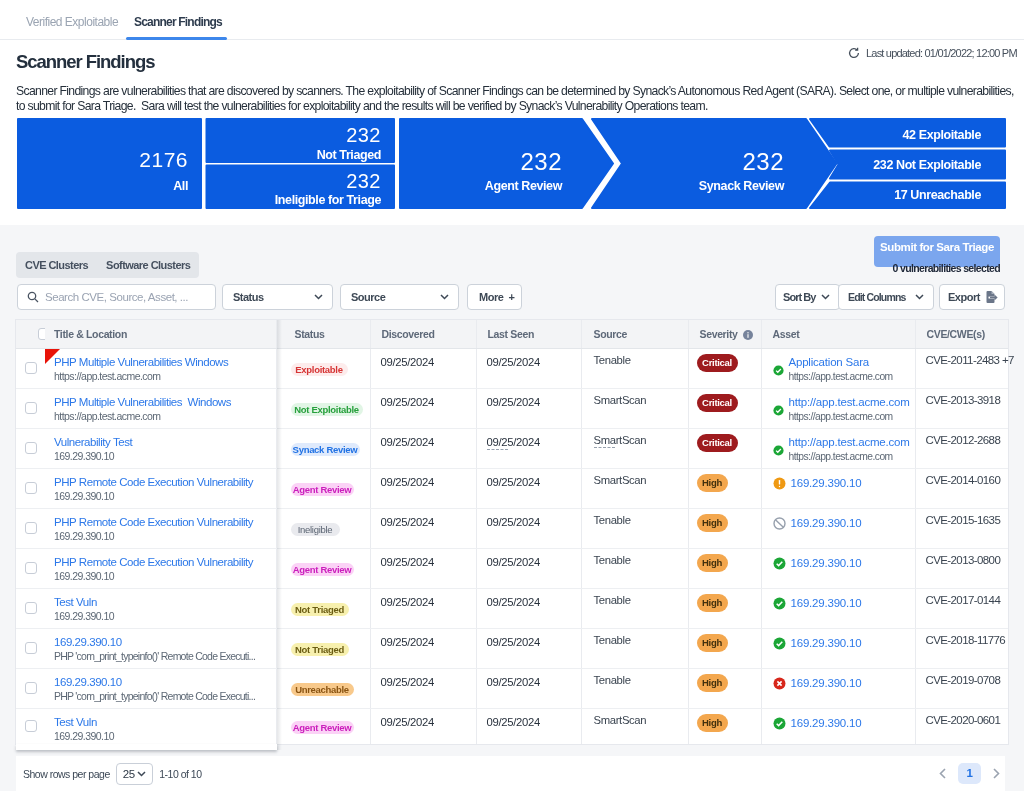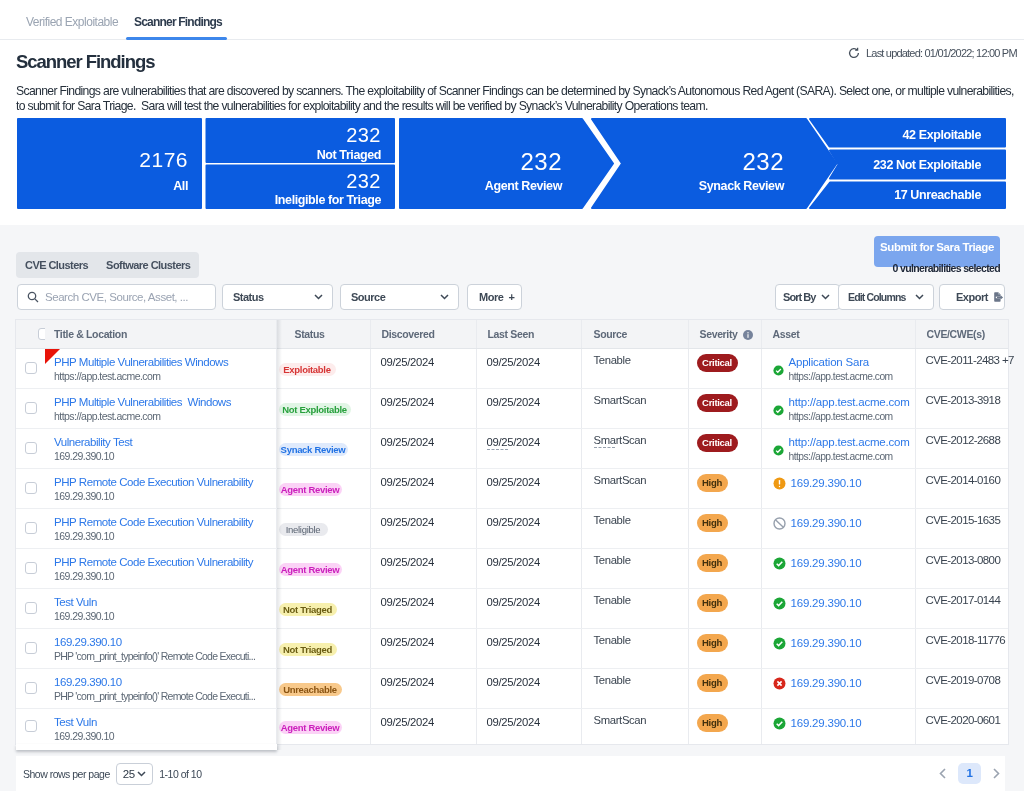--- a/index.html
+++ b/index.html
@@ -52,21 +52,21 @@
 thead th { height:28px; background:#f3f4f6; font-size:10.5px; font-weight:bold; letter-spacing:-0.35px; color:#5e6979; text-align:left; padding:0 0 0 11px; border-bottom:1px solid #e3e6ea; white-space:nowrap; }
 thead th.bl, tbody td.bl { border-left:1px solid #e9ebef; }
 tbody td { height:40px; border-bottom:1px solid #edeff2; vertical-align:middle; padding:0; position:relative; white-space:nowrap; }
 tbody tr:last-child td { height:36px; border-bottom:none; }
 .cb { width:12px; height:12px; border:1px solid #c7cdd7; border-radius:3px; background:#fff; margin-left:9px; }
 thead .cb { margin-left:11px; margin-top:0; }
 td.tcell { padding-left:9px; vertical-align:top; padding-top:6px; }
 .ttl { font-size:11.5px; letter-spacing:-0.45px; color:#2c78e9; line-height:14px; }
 .sub { font-size:10.5px; letter-spacing:-0.55px; color:#5d6875; margin-top:1px; line-height:12px; }
 .corner { position:absolute; left:0; top:0; width:0; height:0; border-top:15px solid #e81309; border-right:15px solid transparent; }
-td.stc { padding-left:2px; }
+td.stc { padding-left:14px; }
 .pill { display:inline-block; font-size:9.5px; font-weight:bold; letter-spacing:-0.3px; border-radius:7px; height:13px; line-height:13px; text-align:center; }
 .p-exp { background:#fdecec; color:#d63535; }
 .p-nexp { background:#e1f5e5; color:#27a03c; }
 .p-syn { background:#dfeafc; color:#2172e4; }
 .p-agn { background:#fbd2f6; color:#cb1fbc; }
 .p-inel { background:#e9eaee; color:#5a6472; font-weight:normal; }
 .p-ntr { background:#f7f0ae; color:#6b5d13; }
 .p-unr { background:#f8c98b; color:#8a5412; }
 td.sevc { padding-left:8px; vertical-align:top; }
 .sev { display:inline-block; font-size:9.5px; font-weight:bold; letter-spacing:-0.3px; border-radius:9px; height:18px; line-height:18px; text-align:center; margin-top:5px; }
@@ -167,21 +167,21 @@
           <path d="M1 1 L4.5 4.5 L8 1"></path>
         </svg>
       </div>
     <div class="ctrl" style="left:838px; width:96px;">
         <b style="margin-left:9px; font-size:10.5px; letter-spacing:-0.85px;">Edit Columns</b>
         <svg class="chev" width="9" height="6" viewBox="0 0 9 6" fill="none" stroke="#3e4956" stroke-width="1.5">
           <path d="M1 1 L4.5 4.5 L8 1"></path>
         </svg>
       </div>
     <div class="ctrl" style="left:939px; width:66px;">
-        <b style="margin-left:16px; letter-spacing:-0.5px;text-align:center;">Export</b>
+        <b style="margin-left:8px; letter-spacing:-0.5px;text-align:center;">Export</b>
         <svg style="margin-left:5px;" width="14" height="14" viewBox="0 0 14 14">
           <path d="M1.5 2 Q1.5 1 2.5 1 L6.5 1 L9.5 4 L9.5 12 Q9.5 13 8.5 13 L2.5 13 Q1.5 13 1.5 12 Z" fill="#6b7689"></path>
           <path d="M6.5 1 L6.5 4 L9.5 4 Z" fill="#aab2bf"></path>
           <rect x="3.5" y="6.6" width="6" height="1.9" fill="#fff"></rect>
           <path d="M5 7.5 H11 M9.5 5.6 L11.6 7.5 L9.5 9.4" stroke="#6b7689" stroke-width="1.4" fill="none"></path>
         </svg>
       </div>
 
     <div class="card">
       <table>

